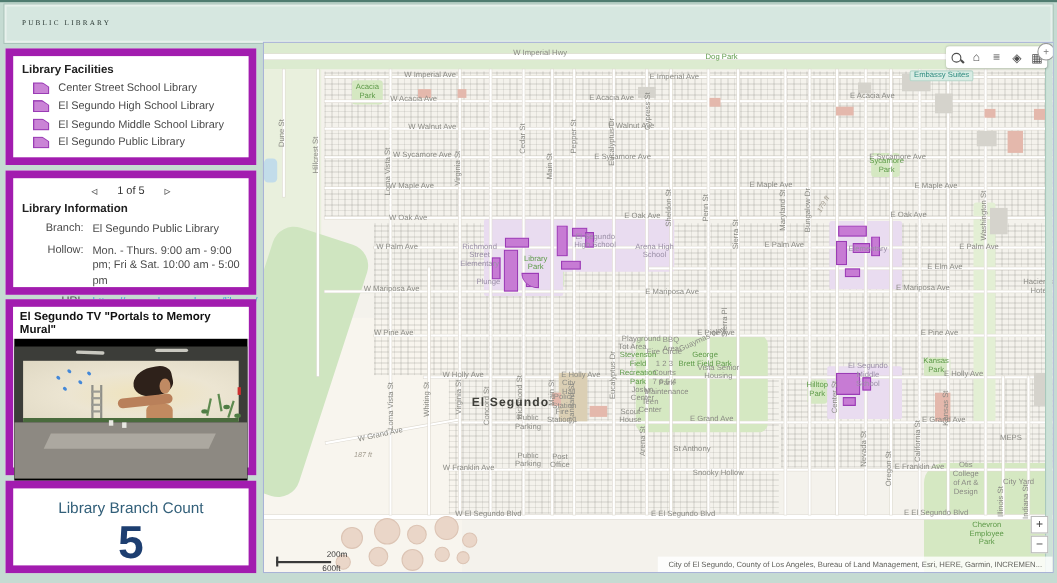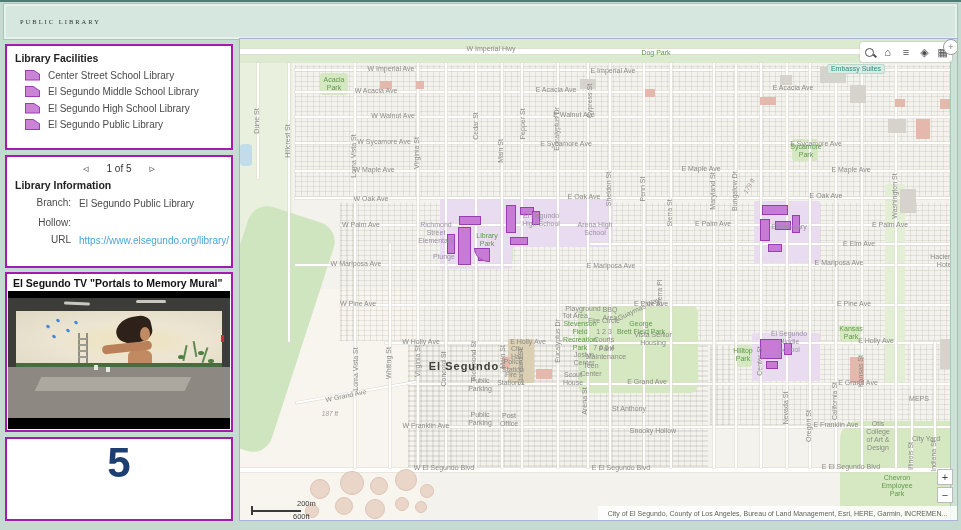--- a/index.html
+++ b/index.html
@@ -15,21 +15,21 @@
     position:absolute;left:3px;top:3px;width:953px;height:35px;
     background:#d6e7e0;border:1px solid #aac4ba;box-shadow:inset 0 0 0 2px #e7f1ec;
     display:flex;align-items:center;
   }
   .brand{margin-left:16px;color:#1f2d28;line-height:1;}
   .brand-top{font-family:"Liberation Serif",serif;font-weight:bold;letter-spacing:3px;font-size:14px;display:flex;align-items:center;}
   .brand-top .bigS{font-size:22px;margin:0 1px;position:relative;top:1px;}
   .brand-sub{font-family:"Liberation Serif",serif;font-size:6.5px;letter-spacing:2px;text-align:right;margin-top:1px;color:#2a3833;}
 
   
-  .panel{position:absolute;background:#fff;border:2px solid #a21caf;box-sizing:border-box;}
+  .panel{position:absolute;background:#fff;border:7px solid #a21caf;box-sizing:border-box;}
   .p-facilities{left:5px;top:44px;width:228px;height:106px;padding:6px 8px;}
   .p-info{left:5px;top:155px;width:228px;height:113px;padding:3px 8px;}
   .p-video{left:5px;top:272px;width:228px;height:160px;padding:0;}
   .p-count{left:5px;top:437px;width:228px;height:84px;text-align:center;}
 
   .panel-title{font-size:10.5px;font-weight:bold;color:#222;}
   .fac-item{display:flex;align-items:flex-start;margin-top:5.5px;}
   .swatch{position:relative;width:15px;height:11px;margin:0 8px 0 10px;
     clip-path:polygon(0 0,55% 0,100% 42%,100% 100%,0 100%);background:#9a3cb5;flex:0 0 auto;}
   .swatch::after{content:'';position:absolute;inset:1px;clip-path:inherit;background:#ca84d6;}
@@ -122,25 +122,25 @@
 
 <div class="panel p-facilities">
   <div class="panel-title">Library Facilities</div>
   <div>
       <div class="fac-item">
         <span class="swatch"></span>
         <span class="fac-label">Center Street School Library</span>
       </div>
       <div class="fac-item">
         <span class="swatch"></span>
-        <span class="fac-label">El Segundo Middle School Library</span>
+        <span class="fac-label">El Segundo High School Library</span>
       </div>
       <div class="fac-item">
         <span class="swatch"></span>
-        <span class="fac-label">El Segundo High School Library</span>
+        <span class="fac-label">El Segundo Middle School Library</span>
       </div>
       <div class="fac-item">
         <span class="swatch"></span>
         <span class="fac-label">El Segundo Public Library</span>
       </div>
     </div>
 </div>
 
 <div class="panel p-info">
   <div class="pager">
@@ -149,20 +149,21 @@
     <span class="arrow">▹</span>
   </div>
   <div class="panel-title">Library Information</div>
   <div>
       <div class="info-row">
         <div class="info-label">Branch:</div>
         <div class="info-value">El Segundo Public Library</div>
       </div>
       <div class="info-row">
         <div class="info-label">Hollow:</div>
+        <div class="info-value">Mon. - Thurs. 9:00 am - 9:00 pm; Fri &amp; Sat. 10:00 am - 5:00 pm</div>
       </div>
       <div class="info-row">
         <div class="info-label">URL</div>
         <div class="info-value"><a href="#">https://www.elsegundo.org/library/</a></div>
       </div>
     </div>
 </div>
 
 <div class="panel p-video">
   <div class="video-title">El Segundo TV "Portals to Memory Mural"</div>
@@ -196,20 +197,21 @@
     <div class="vf-base"></div>
     <div class="vf-floor"></div>
     <div class="vf-plastic"></div>
     <div class="vf-can" style="left:86px;top:74px;"></div>
     <div class="vf-can" style="left:98px;top:76px;"></div>
     <div class="vf-red"></div>
   </div>
 </div>
 
 <div class="panel p-count">
+  <div class="count-title">Library Branch Count</div>
   <div class="count-value">5</div>
 </div>
 
 <div class="map">
   <div id="map-decor">
       <div class="abs" style="left: 0px; top: 0px; width: 717px; height: 24px; background: rgb(220, 235, 208);"></div>
       <div class="abs" style="left: 0px; top: 24px; width: 52px; height: 230px; background: rgb(233, 240, 221);"></div>
       <div class="abs" style="left: 0px; top: 250px; width: 180px; height: 231px; background: rgb(248, 245, 238);"></div>
       <div class="abs" style="left: -25px; top: 170px; width: 90px; height: 240px; background: rgb(207, 229, 192); transform: rotate(18deg); border-radius: 20px;"></div>
       <div class="abs" style="left: 0px; top: 105px; width: 12px; height: 22px; background: rgb(194, 220, 234); border-radius: 4px;"></div>

